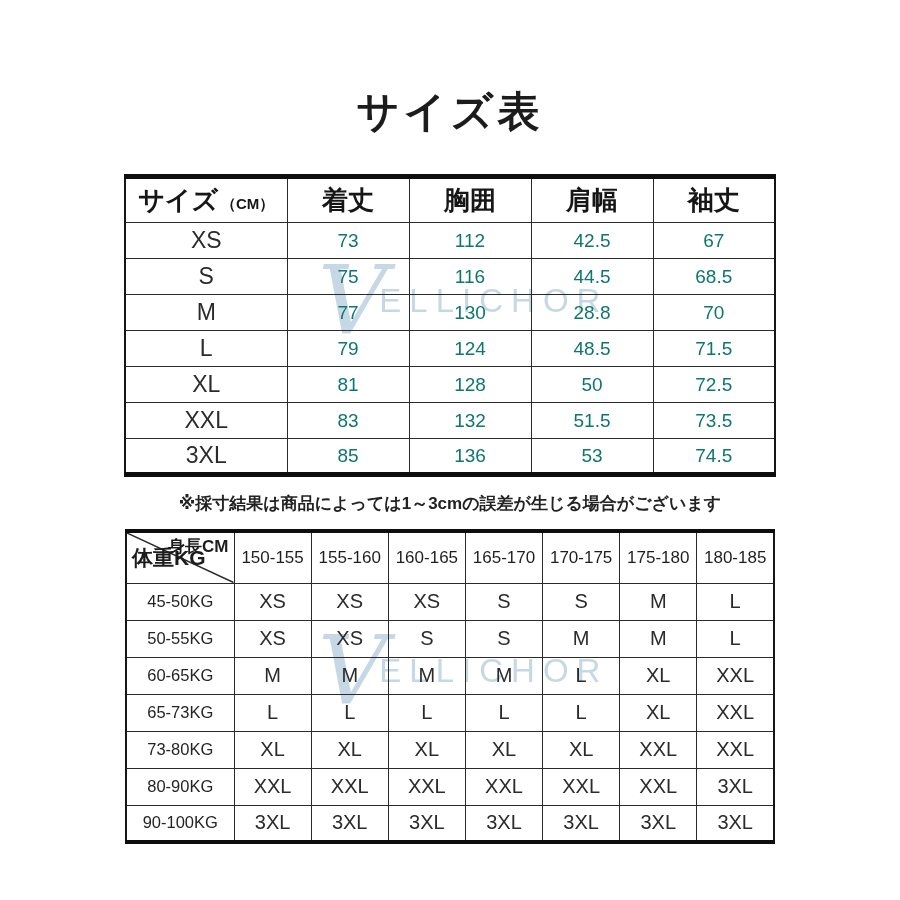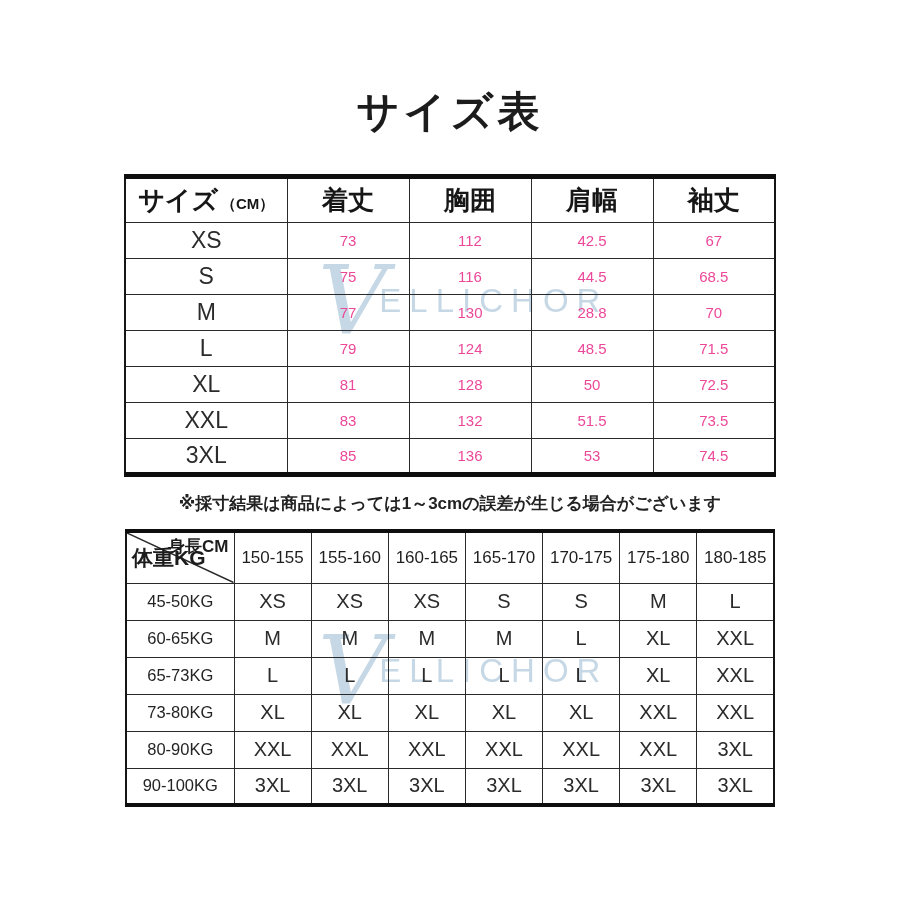--- a/index.html
+++ b/index.html
@@ -38,21 +38,21 @@
     border: 2px solid #161616;
     border-top: 5px solid #0e0e0e;
     border-bottom: 5px solid #0e0e0e;
   }
   .size-table th, .size-table td { border: 1.5px solid #2a2a2a; }
   .size-table thead tr { height: 46px; }
   .size-table thead th { font-size: 26px; font-weight: 700; color: #161616; }
   .size-table .unit { font-size: 15px; font-weight: 700; margin-left: 3px; text-align: right; }
   .size-table tbody tr { height: 36px; }
   .size-table tbody th { font-size: 23px; font-weight: 400; color: #2b2b2b; }
-  .size-table tbody td { font-size: 15px; font-weight: 400; color: #ec4899; }
+  .size-table tbody td { font-size: 19px; font-weight: 400; color: #0f766e; }
 
   
   .note {
     margin-top: 15px;
     text-align: center;
     font-size: 17px;
     font-weight: 700;
     color: #222;
   }
 
@@ -225,20 +225,30 @@
         <th>45-50KG</th>
         <td>XS</td>
         <td>XS</td>
         <td>XS</td>
         <td>S</td>
         <td>S</td>
         <td>M</td>
         <td>L</td>
       </tr>
       <tr>
+        <th>50-55KG</th>
+        <td>XS</td>
+        <td>XS</td>
+        <td>S</td>
+        <td>S</td>
+        <td>M</td>
+        <td>M</td>
+        <td>L</td>
+      </tr>
+      <tr>
         <th>60-65KG</th>
         <td>M</td>
         <td>M</td>
         <td>M</td>
         <td>M</td>
         <td>L</td>
         <td>XL</td>
         <td>XXL</td>
       </tr>
       <tr>

